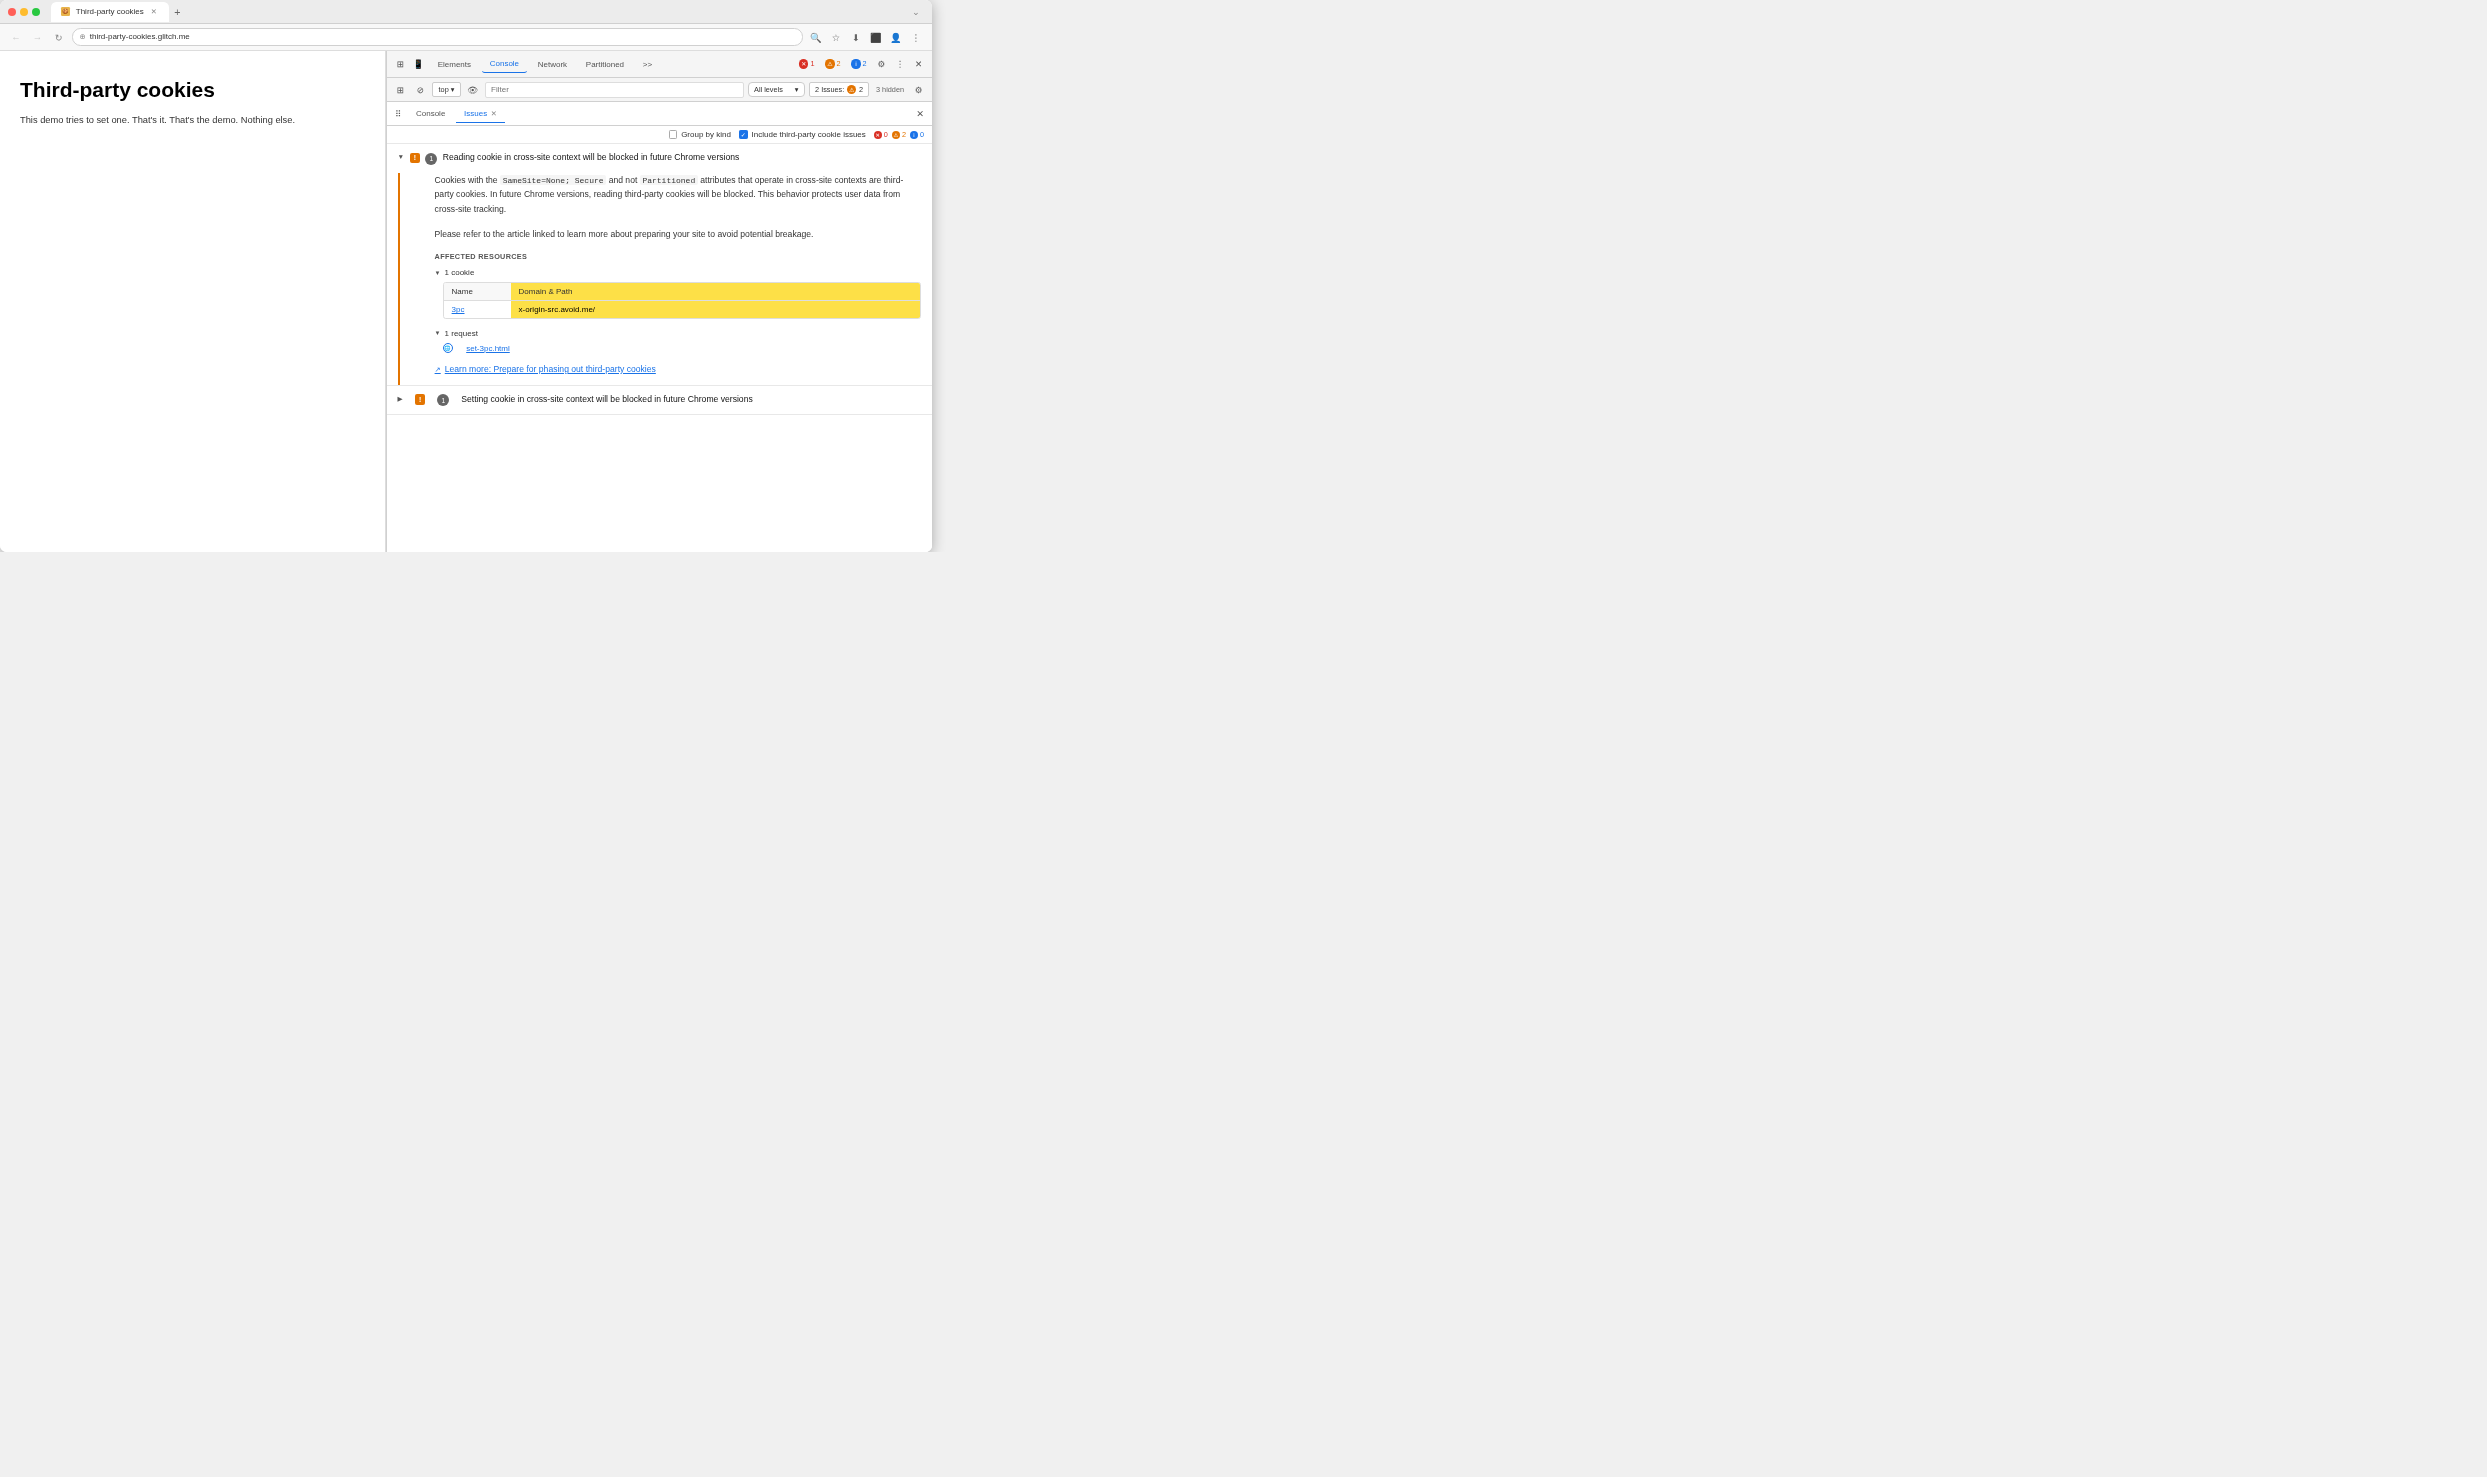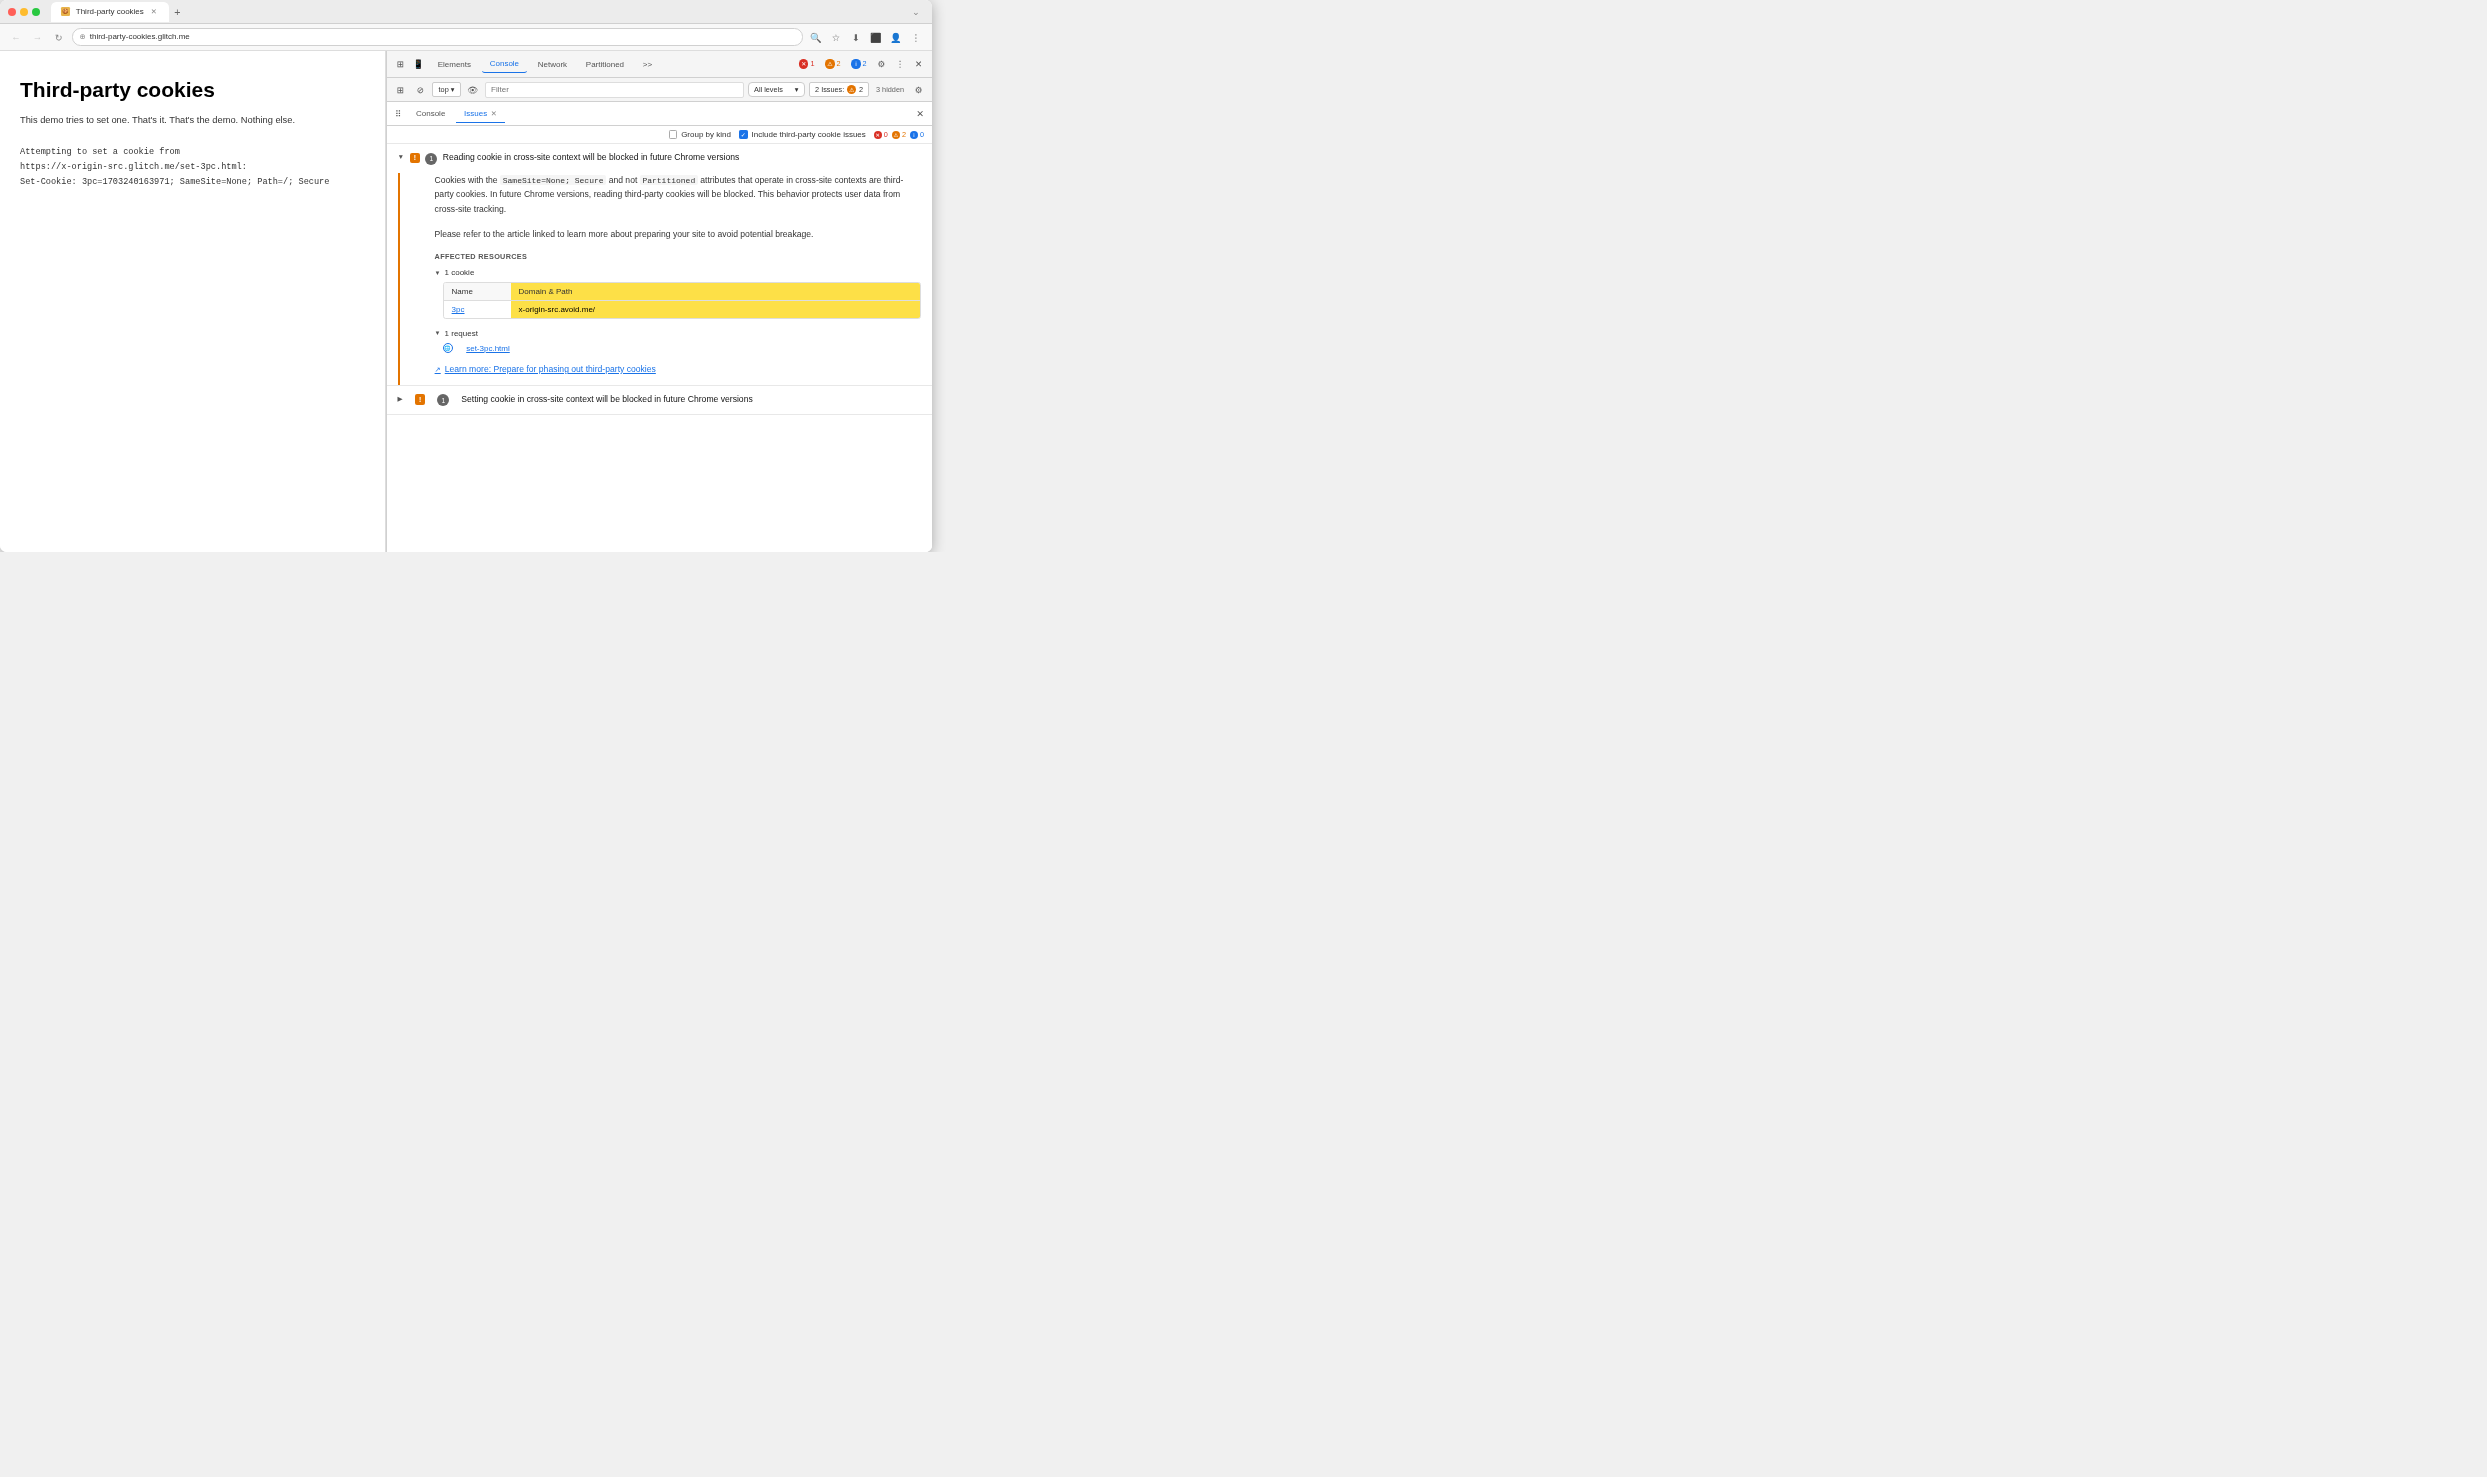--- a/index.html
+++ b/index.html
@@ -432,25 +432,20 @@
       <div class="toolbar-icon">👤</div>
       <div class="toolbar-icon">⋮</div>
     </div>
   </div>
 
   <div class="main-area">
 
     <div class="page-content">
       <h1 class="page-title">Third-party cookies</h1>
       <p class="page-description">This demo tries to set one. That's it. That's the demo. Nothing else.</p>
-      <div class="cookie-info">
-        <div>Attempting to set a cookie from</div>
-        <div>https://x-origin-src.glitch.me/set-3pc.html:</div>
-        <div>Set-Cookie: 3pc=1703240163971; SameSite=None; Path=/; Secure</div>
-      </div>
     </div>
 
     <div class="devtools">
 
       <div class="devtools-topbar">
         <div class="dt-icon-btn">⊞</div>
         <div class="dt-icon-btn">📱</div>
         <div class="dt-tab">Elements</div>
         <div class="dt-tab active" style="color:#1a73e8; border-bottom: 1.3px solid #1a73e8;">Console</div>
         <div class="dt-tab">Network</div>

